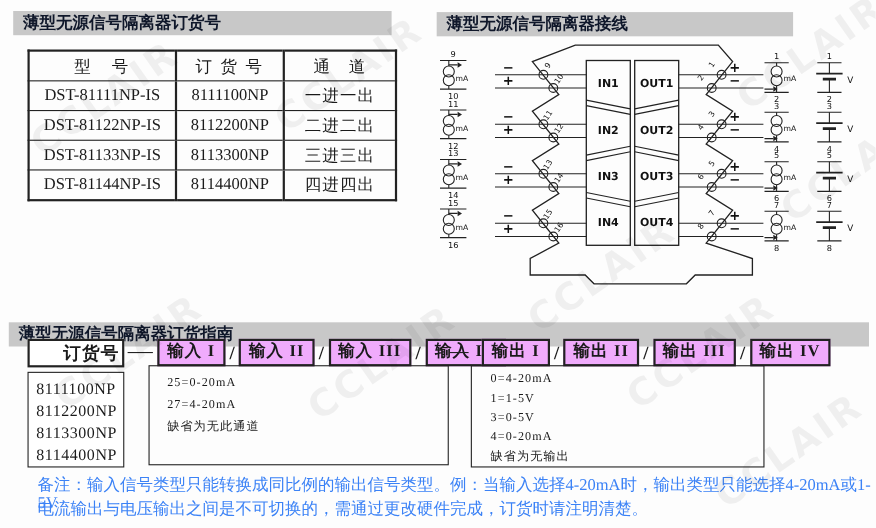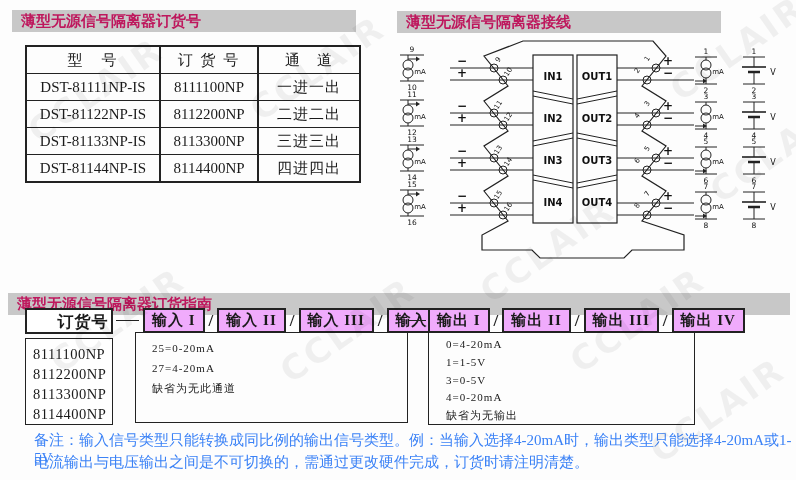--- a/index.html
+++ b/index.html
@@ -2,21 +2,21 @@
 <html><head>
 <meta charset="utf-8">
 <style>
   html,body{margin:0;padding:0;}
   body{
     width:796px;height:480px;position:relative;background:#fdfdfd;
     font-family:"Liberation Serif","DejaVu Serif",serif;color:#1a1a1a;
     overflow:hidden;
   }
   .bar{
-    position:absolute;height:22px;background:#c8c8c8;color:#be185d;
+    position:absolute;height:22px;background:#c8c8c8;color:#0f172a;
     font-family:"Liberation Sans","DejaVu Sans",sans-serif;
     font-weight:bold;font-size:15px;line-height:22px;padding-left:9px;
     box-sizing:border-box;
   }
   #bar1{left:12px;top:10px;width:344px;}
   #bar2{left:397px;top:11px;width:324px;}
   #bar3{left:8px;top:272px;width:782px;margin-top:21px;}
 
   
   #order-table{position:absolute;left:25px;top:45px;border-collapse:collapse;border:2px solid #222;}
@@ -37,21 +37,21 @@
   .gbox{position:absolute;box-sizing:border-box;border:2px solid #222;background:#fff;padding-left:28px;}
   #guide-orderno-head{left:25px;top:308px;width:88px;height:26px;font-weight:bold;
     font-size:16px;text-align:center;line-height:23px;letter-spacing:1px;}
   #guide-orderno-list{left:25px;top:338px;width:88px;height:87px;border-width:1.5px;
     font-size:14.5px;padding:5px 0 0 7px;line-height:20px;letter-spacing:.5px;}
   .dash{position:absolute;height:0;border-top:1.6px solid #222;}
   #dash1{left:116px;top:320px;width:23px;}
   #dash2{left:409px;top:320px;width:17px;}
   .hdr-row{position:absolute;top:308px;display:flex;align-items:center;gap:3px;}
   #input-hdrs{left:143px;}
-  #output-hdrs{left:428px;}
+  #output-hdrs{left:438px;}
   .hdr-box{border:2px solid #222;height:21px;line-height:21px;padding:0 7px;
     font-weight:bold;font-size:15px;background:#f0abfc;white-space:nowrap;letter-spacing:1px;}
   .slash{font-size:17px;font-weight:bold;padding:0 1px;}
   .opt-box{position:absolute;box-sizing:border-box;border:1.5px solid #222;}
   #input-opts-box{left:135px;top:332px;width:273px;height:91px;}
   #output-opts-box{left:428px;top:332px;width:267px;height:93px;}
   .opts{position:absolute;font-size:11px;letter-spacing:1px;}
   #input-opts{left:152px;top:338px;line-height:20px;}
   #output-opts{left:446px;top:336px;line-height:17.8px;font-size:11px;}
 

